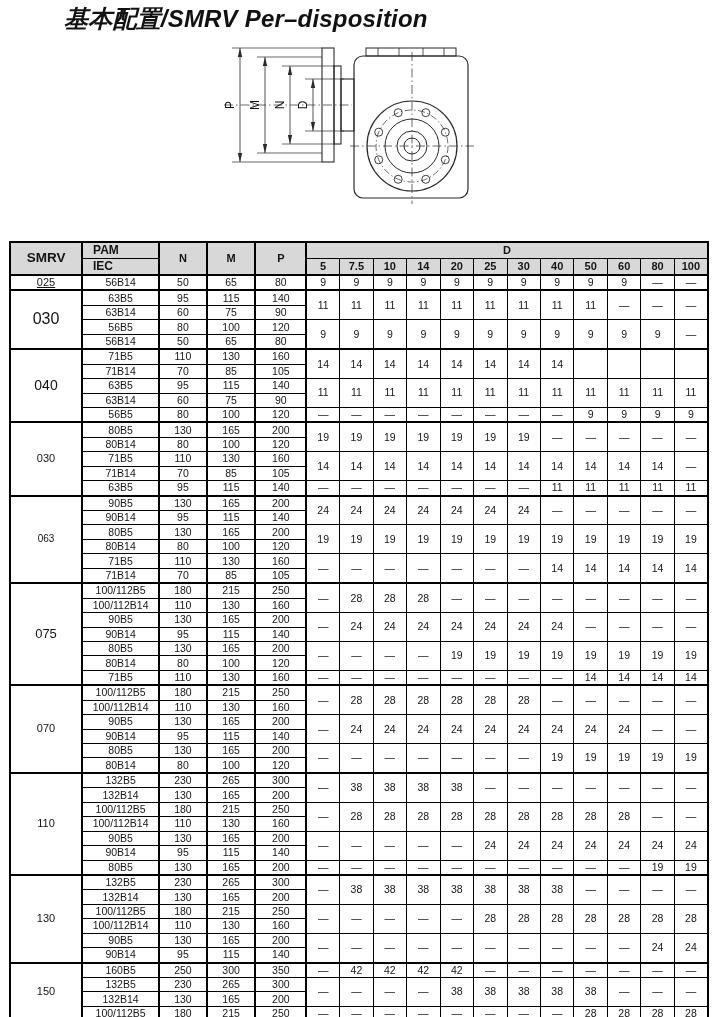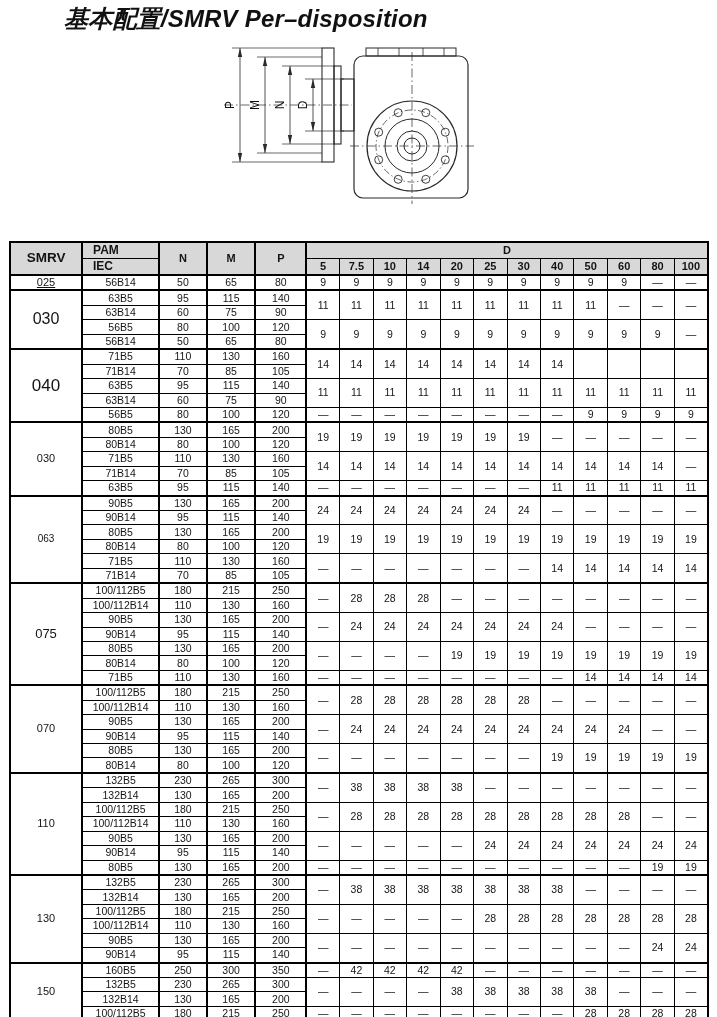--- a/index.html
+++ b/index.html
@@ -223,21 +223,21 @@
           <td rowspan="2">9</td>
           <td rowspan="2">—</td>
         </tr>
         <tr>
           <td class="col-pam">56B14</td>
           <td class="col-n">50</td>
           <td class="col-m">65</td>
           <td class="col-p">80</td>
         </tr>
         <tr class="group-start">
-          <td class="col-smrv" rowspan="5" style="font-size: 17px;">040</td>
+          <td class="col-smrv" rowspan="5" style="font-size: 14px;">040</td>
           <td class="col-pam">71B5</td>
           <td class="col-n">110</td>
           <td class="col-m">130</td>
           <td class="col-p">160</td>
           <td rowspan="2">14</td>
           <td rowspan="2">14</td>
           <td rowspan="2">14</td>
           <td rowspan="2">14</td>
           <td rowspan="2">14</td>
           <td rowspan="2">14</td>

